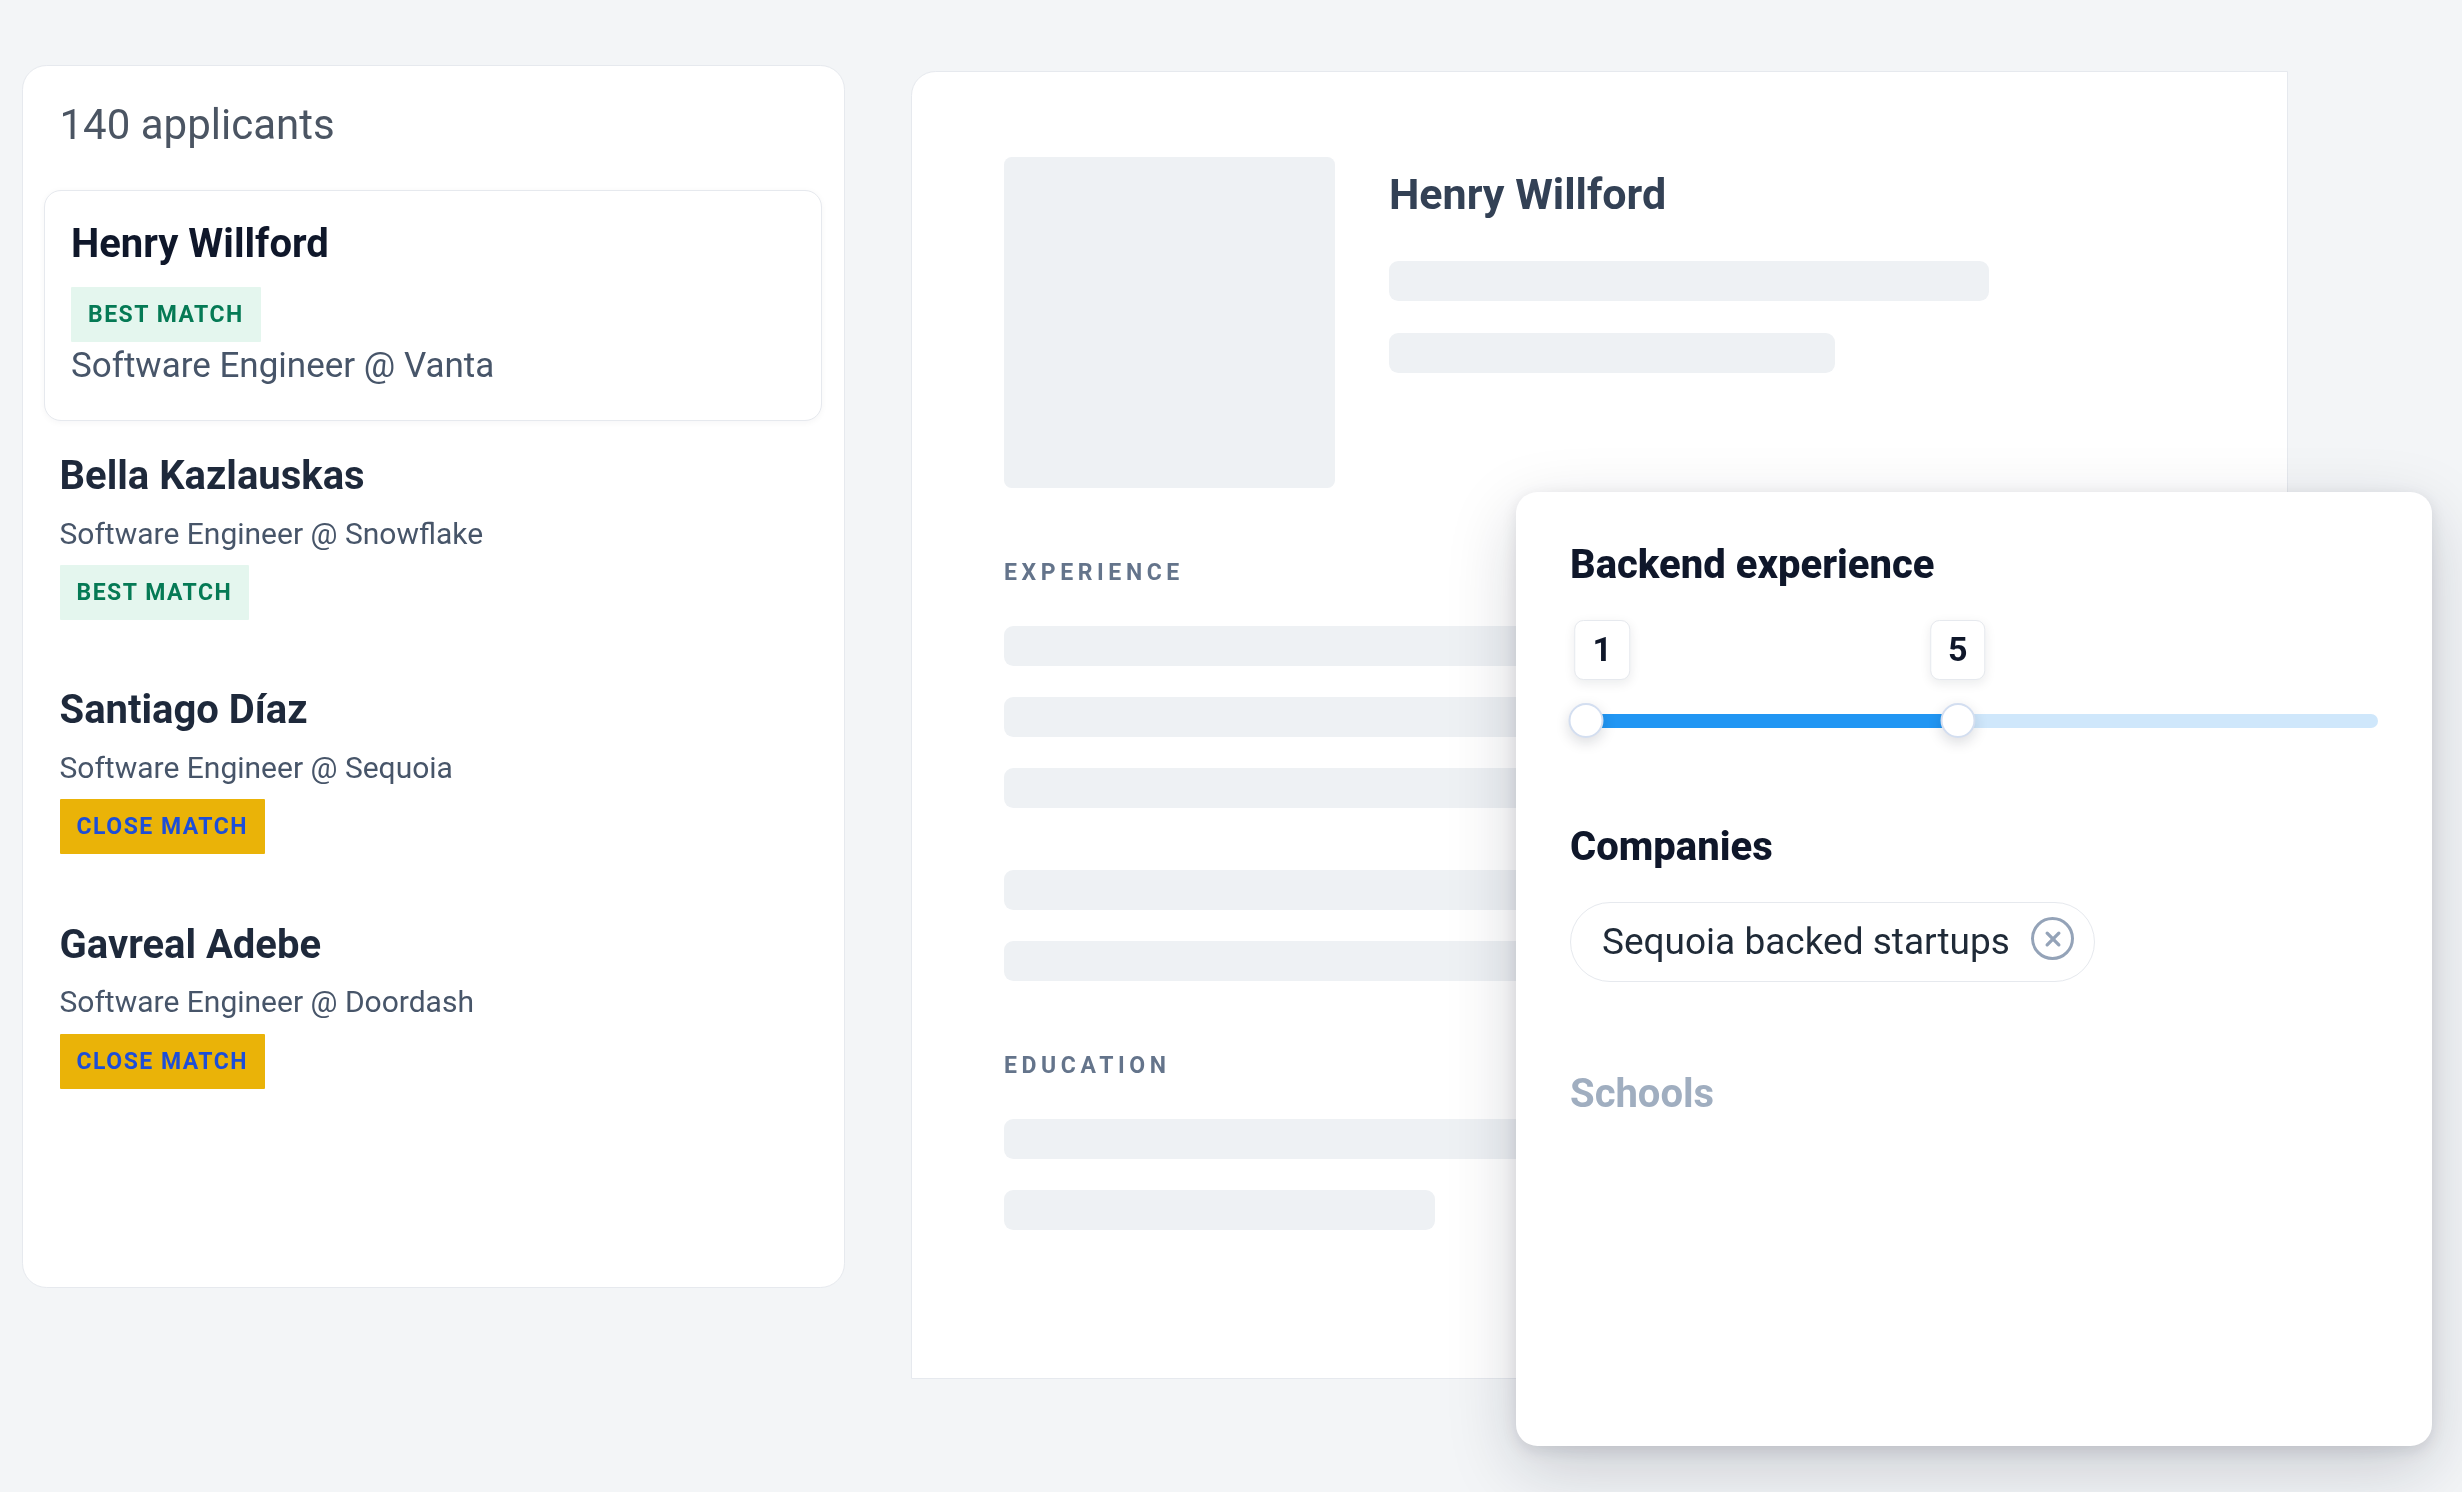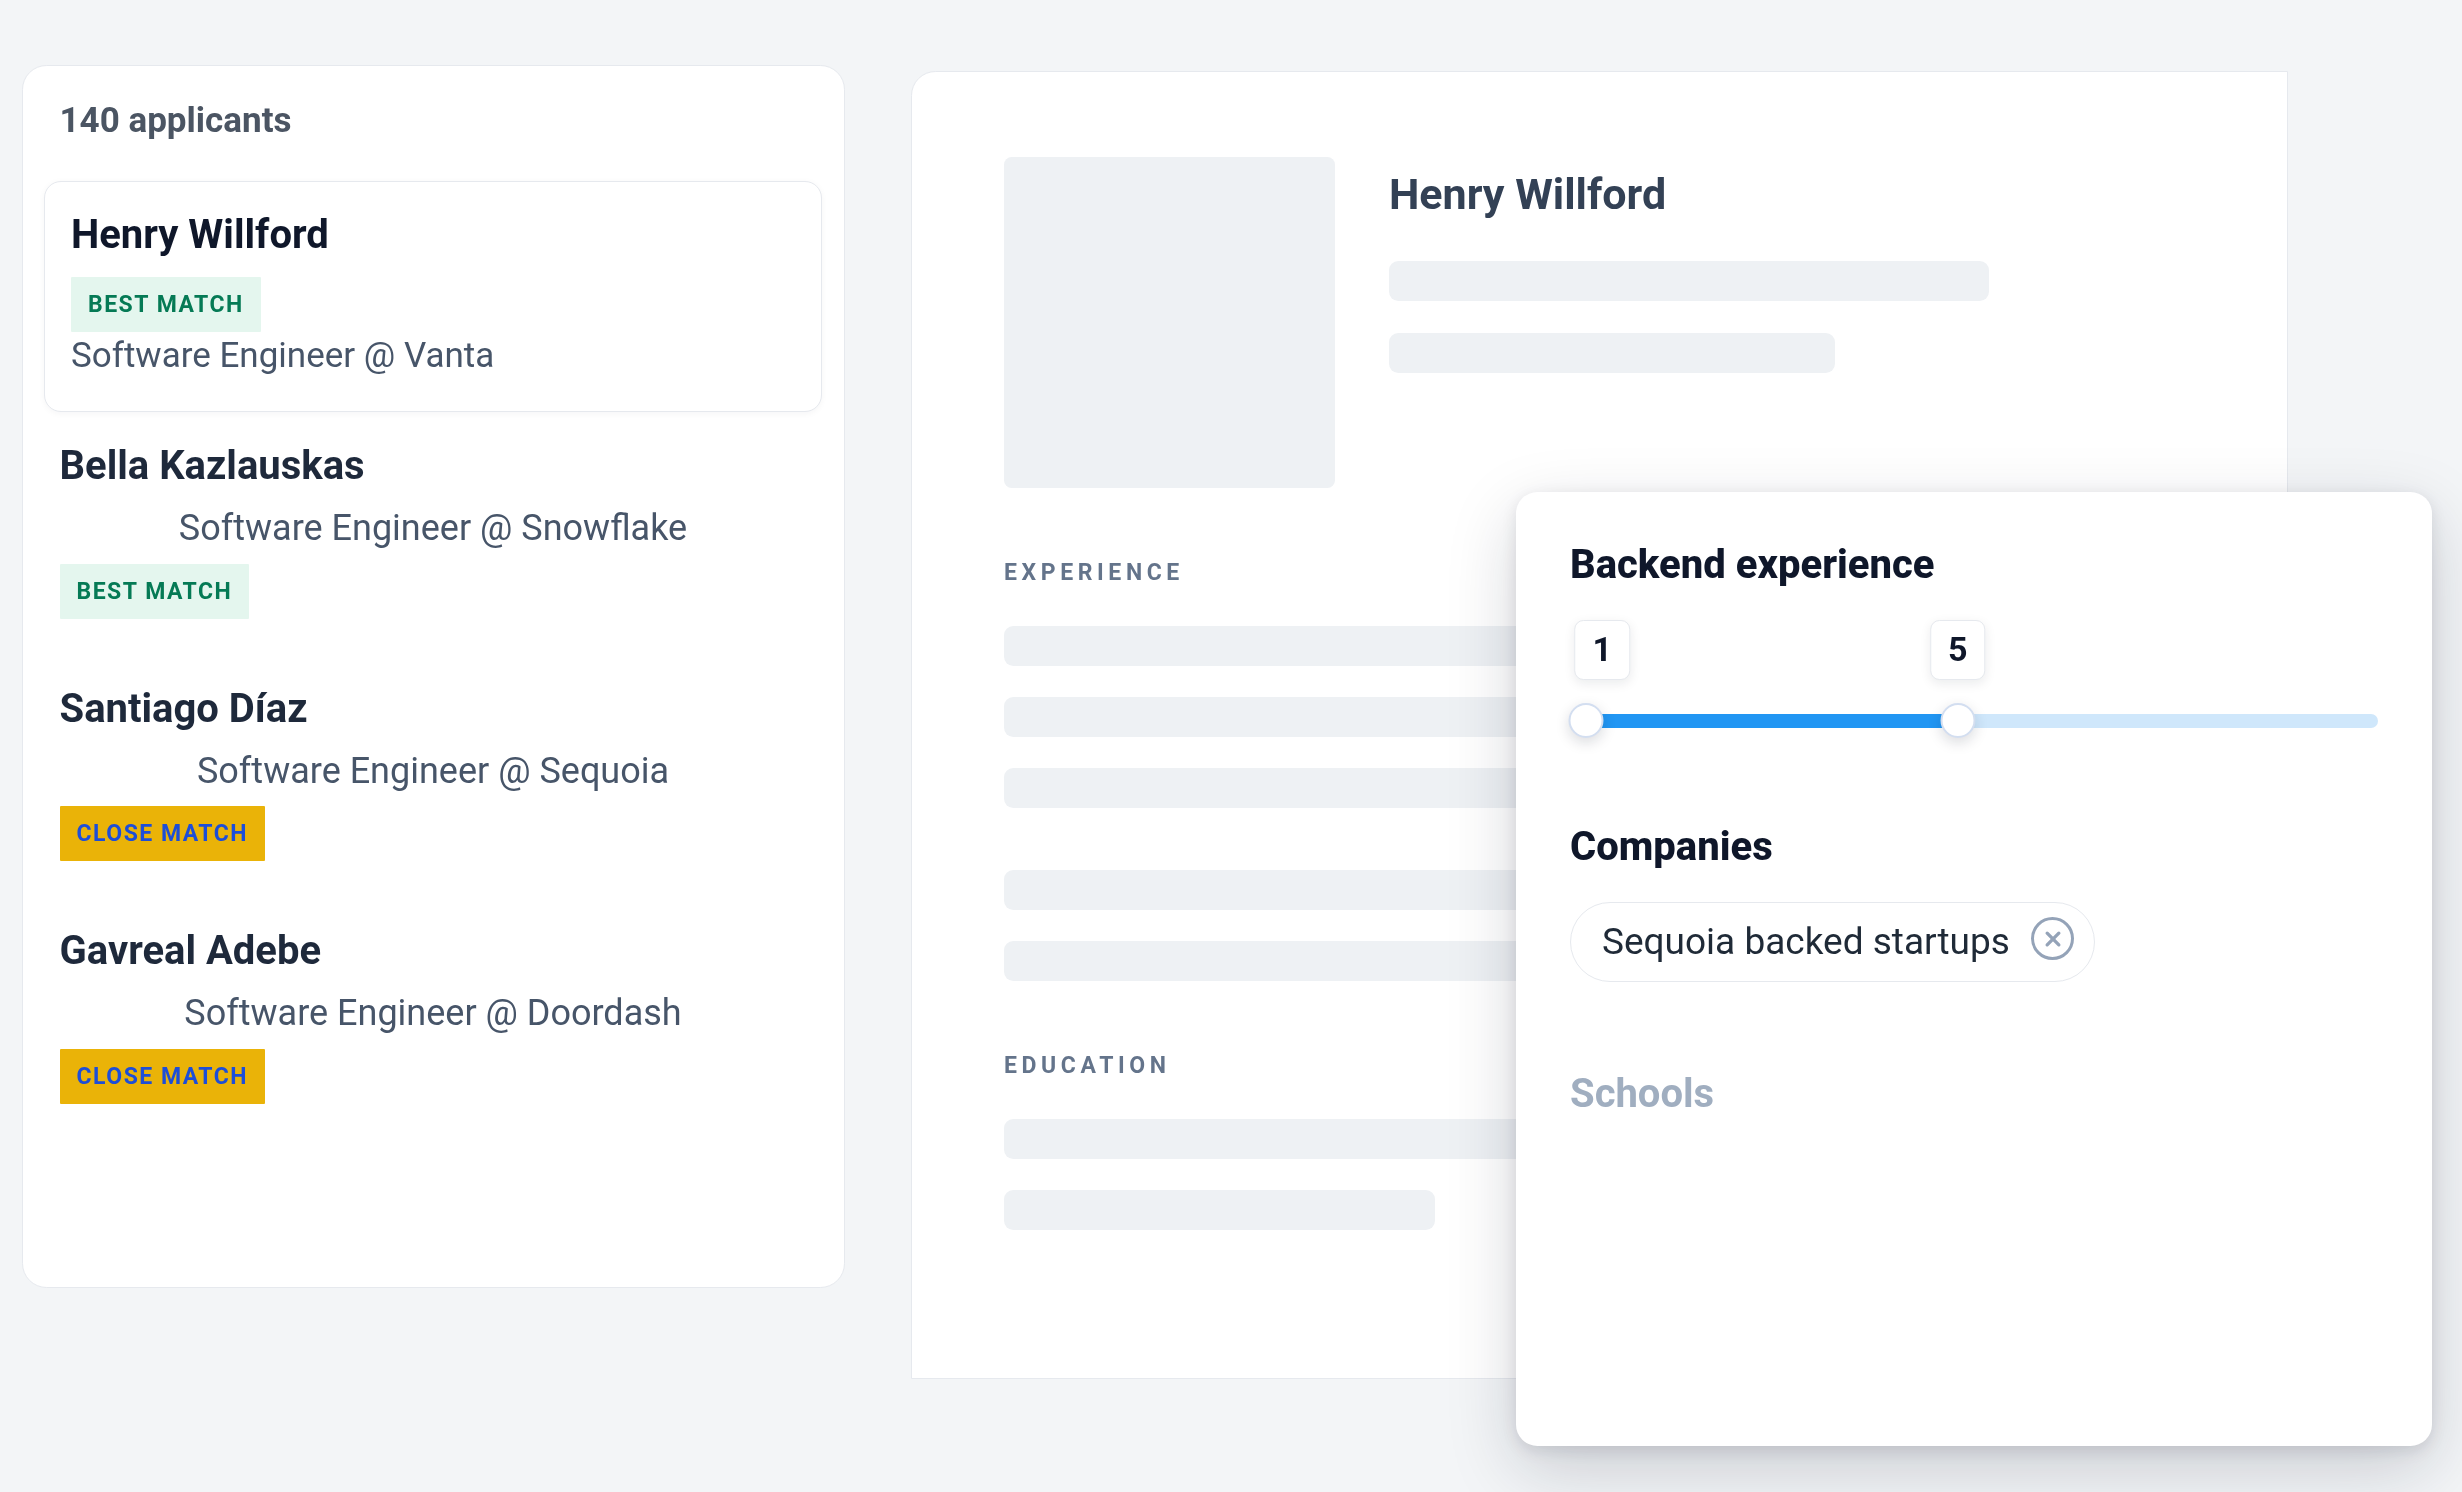--- a/index.html
+++ b/index.html
@@ -25,40 +25,39 @@
     left: 21.5px;
     top: 65px;
     width: 823px;
     height: 1223px;
     background: #ffffff;
     border: 1.5px solid #e6e9ee;
     border-radius: 24.6px;
   }
   .applicants-header {
     padding: 31px 37px 7.7px 37px;
-    font-size: 35px;
-    font-weight: 700;
+    font-size: 42px;
+    font-weight: 400;
     color: #4b5563;
   }
 
   .applicant-item {
     padding: 21.5px 37px 31px 37px;
     cursor: pointer;
   }
   .applicant-item .name {
     font-size: 40px;
     font-weight: 700;
     color: #1e293b;
     margin-bottom: 10.8px;
   }
   .applicant-item .role {
-    font-size: 36px;
+    font-size: 30px;
     font-weight: 400;
     color: #475569;
-    text-align: center;
   }
   .applicant-item .badge-row {
     margin: 10.8px 0;
   }
 
   
   .selected-wrap {
     margin: 29px 21.5px 6.2px 21.5px;
     padding: 26px 26px 31px 26px;
     background: #ffffff;

